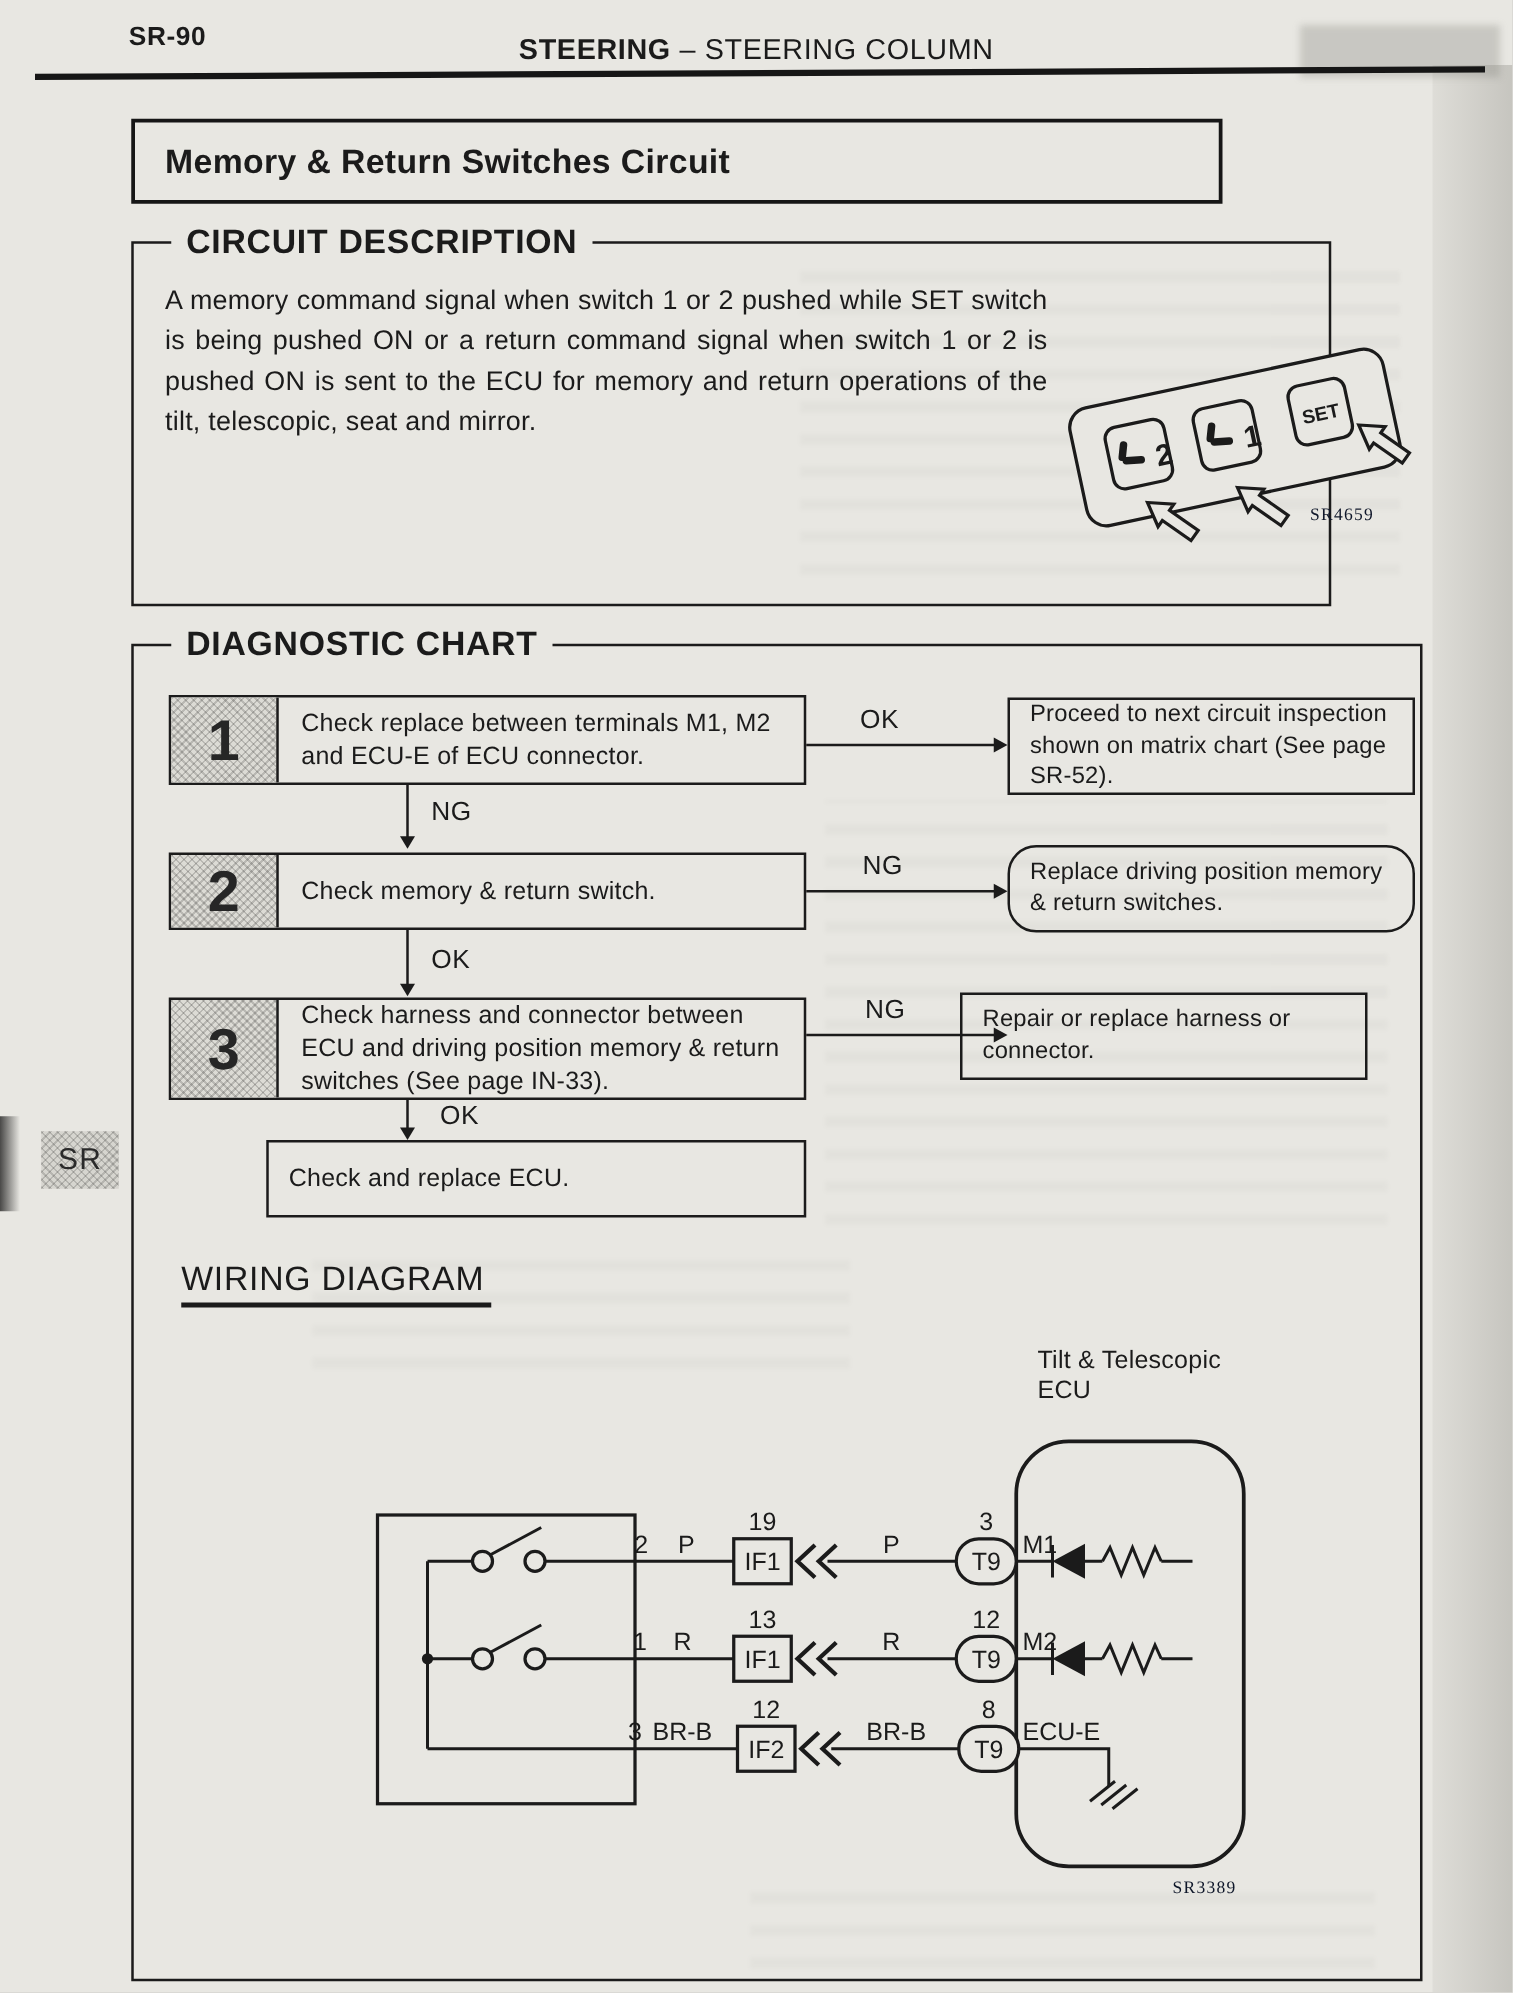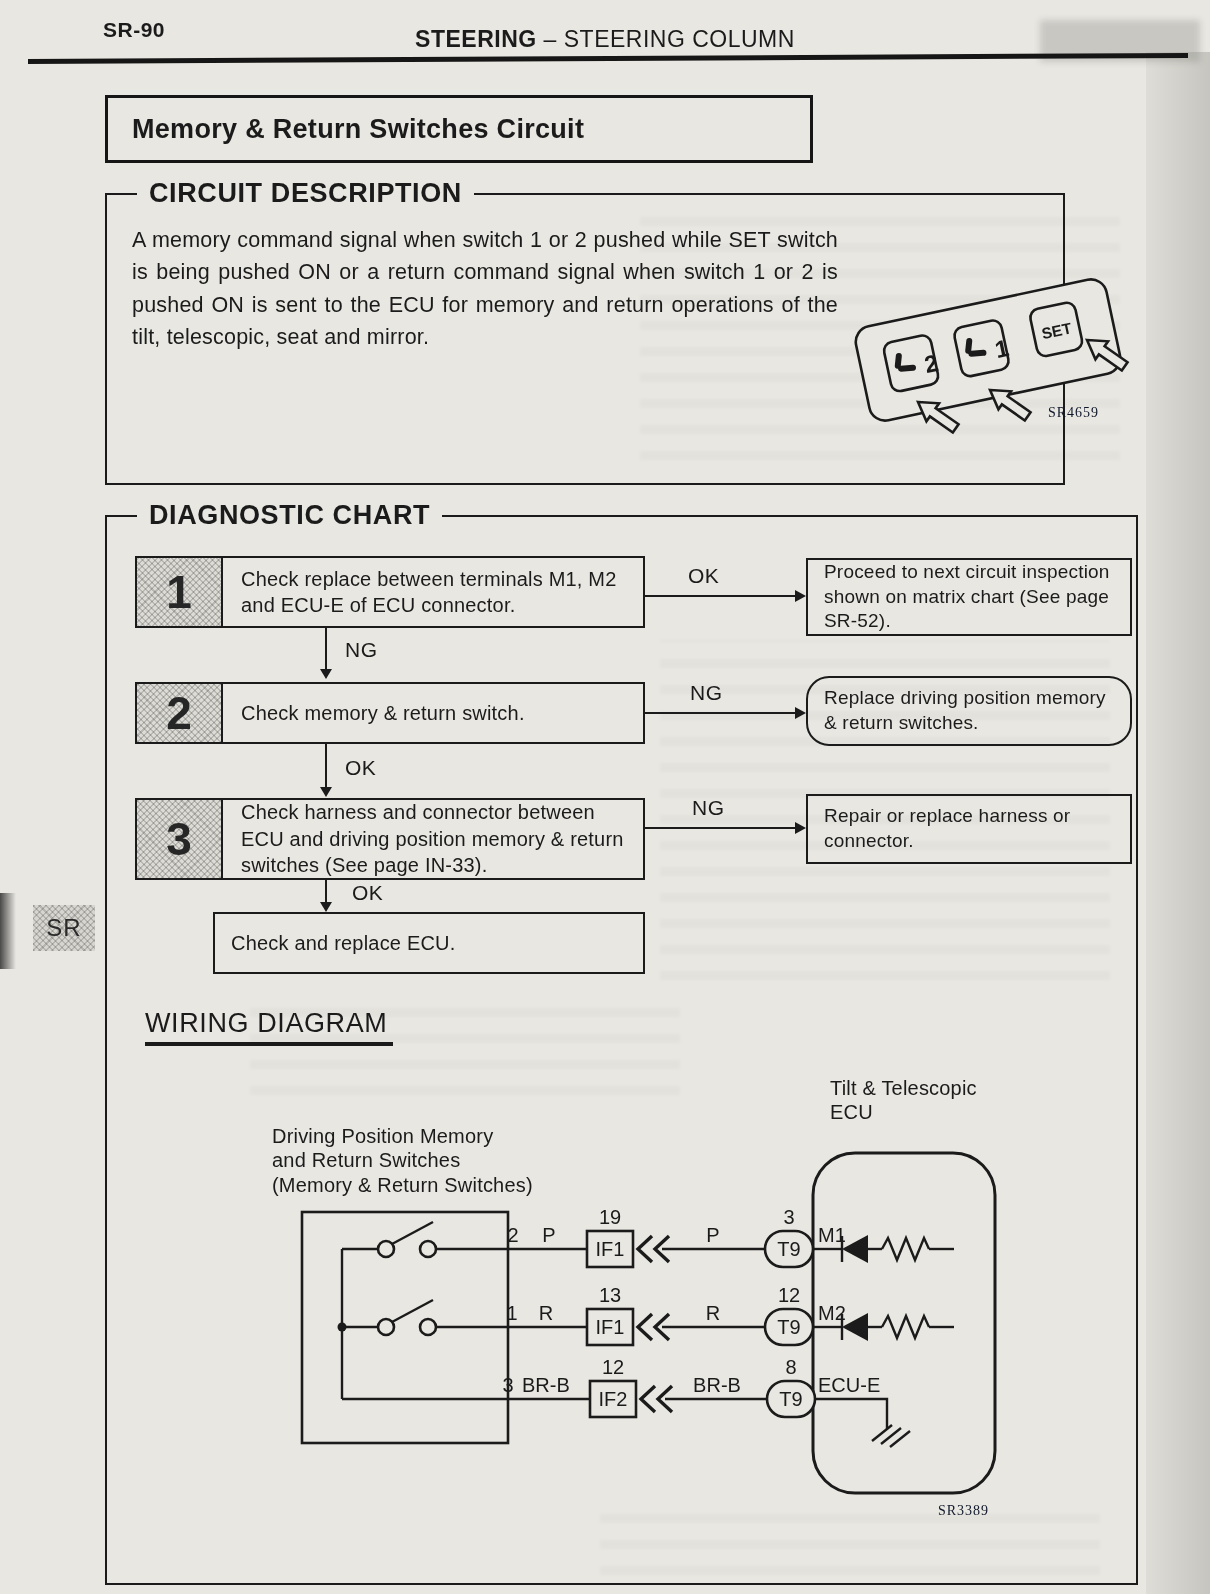--- a/index.html
+++ b/index.html
@@ -9,21 +9,21 @@
     font-family:"Liberation Sans", sans-serif; color:#1b1b1b;
   }
   .abs{position:absolute;}
   
   .page-code{left:103px; top:18px; font-size:21px; font-weight:bold; letter-spacing:.5px;}
   .head-title{left:0; top:26px; width:1210px; text-align:center; font-size:23px; letter-spacing:.5px;}
   .head-title b{font-weight:bold;}
   .head-rule{left:28px; top:56px; width:1160px; height:5px; background:#161616; transform:rotate(-.3deg);}
   
   .title-box{
-    left:105px; top:95px; width:708px; height:68px; border:3px solid #161616;
+    left:105px; top:95px; width:873px; height:68px; border:3px solid #161616;
     display:flex; align-items:center; padding-left:24px; box-sizing:border-box;
     font-size:27px; font-weight:bold; letter-spacing:.3px;
   }
   
   .frame{border:2.5px solid #1b1b1b; box-sizing:border-box;}
   .frame-heading{
     position:absolute; top:-19px; left:30px; background:#e8e7e2;
     padding:0 12px; font-size:27px; font-weight:bold; letter-spacing:.6px; line-height:34px;
   }
   .cd-frame{left:105px; top:193px; width:960px; height:292px;}
@@ -164,39 +164,34 @@
   <div class="abs resultbox" style="left:806px;top:676px;width:326px;height:70px;border-radius:23px;">Replace driving position memory &amp; return switches.</div>
   <div class="abs varrow" style="left:325px;top:744px;height:44px;"></div>
   <div class="abs branch-lbl" style="left:345px;top:756px;">OK</div>
 
   <div class="abs flowbox" style="left:135px;top:798px;width:510px;height:82px;">
     <div class="numcell">3</div>
     <div class="steptext">Check harness and connector between ECU and driving position memory &amp; return switches (See page IN-33).</div>
   </div>
   <div class="abs harrow" style="left:645px;top:827px;width:151px;"></div>
   <div class="abs branch-lbl" style="left:692px;top:796px;">NG</div>
-  <div class="abs resultbox" style="left:806px;top:794px;width:326px;height:70px;">Repair or replace harness or connector.</div>
+  <div class="abs resultbox" style="left:768px;top:794px;width:326px;height:70px;">Repair or replace harness or connector.</div>
   <div class="abs varrow" style="left:325px;top:880px;height:23px;"></div>
   <div class="abs branch-lbl" style="left:352px;top:881px;">OK</div>
 
   <div class="abs resultbox" style="left:213px;top:912px;width:432px;height:62px;font-size:20px;">Check and replace ECU.</div>
 
   <div class="abs tab-smudge"></div>
   <div class="abs sr-tab">SR</div>
 
   <div class="abs wd-heading">WIRING DIAGRAM</div>
 
   <div class="abs diagram-label" style="left:830px;top:1076px;">
     <div>Tilt &amp; Telescopic</div>
     <div>ECU</div>
-  </div>
-  <div class="abs diagram-label" style="left:272px;top:1124px;">
-    <div>Driving Position Memory</div>
-    <div>and Return Switches</div>
-    <div>(Memory &amp; Return Switches)</div>
   </div>
 
   <svg class="abs" style="left:280px;top:1145px;" width="740" height="385" viewBox="0 0 740 385">
 
     <rect class="sh ecu" x="533" y="8" width="182" height="340" rx="42"></rect>
 
     <rect class="sh" x="22" y="67" width="206" height="231"></rect>
     <path class="w" d="M62 104 V 254"></path>
     <circle class="blk" cx="62" cy="182" r="4.5"></circle>
 

